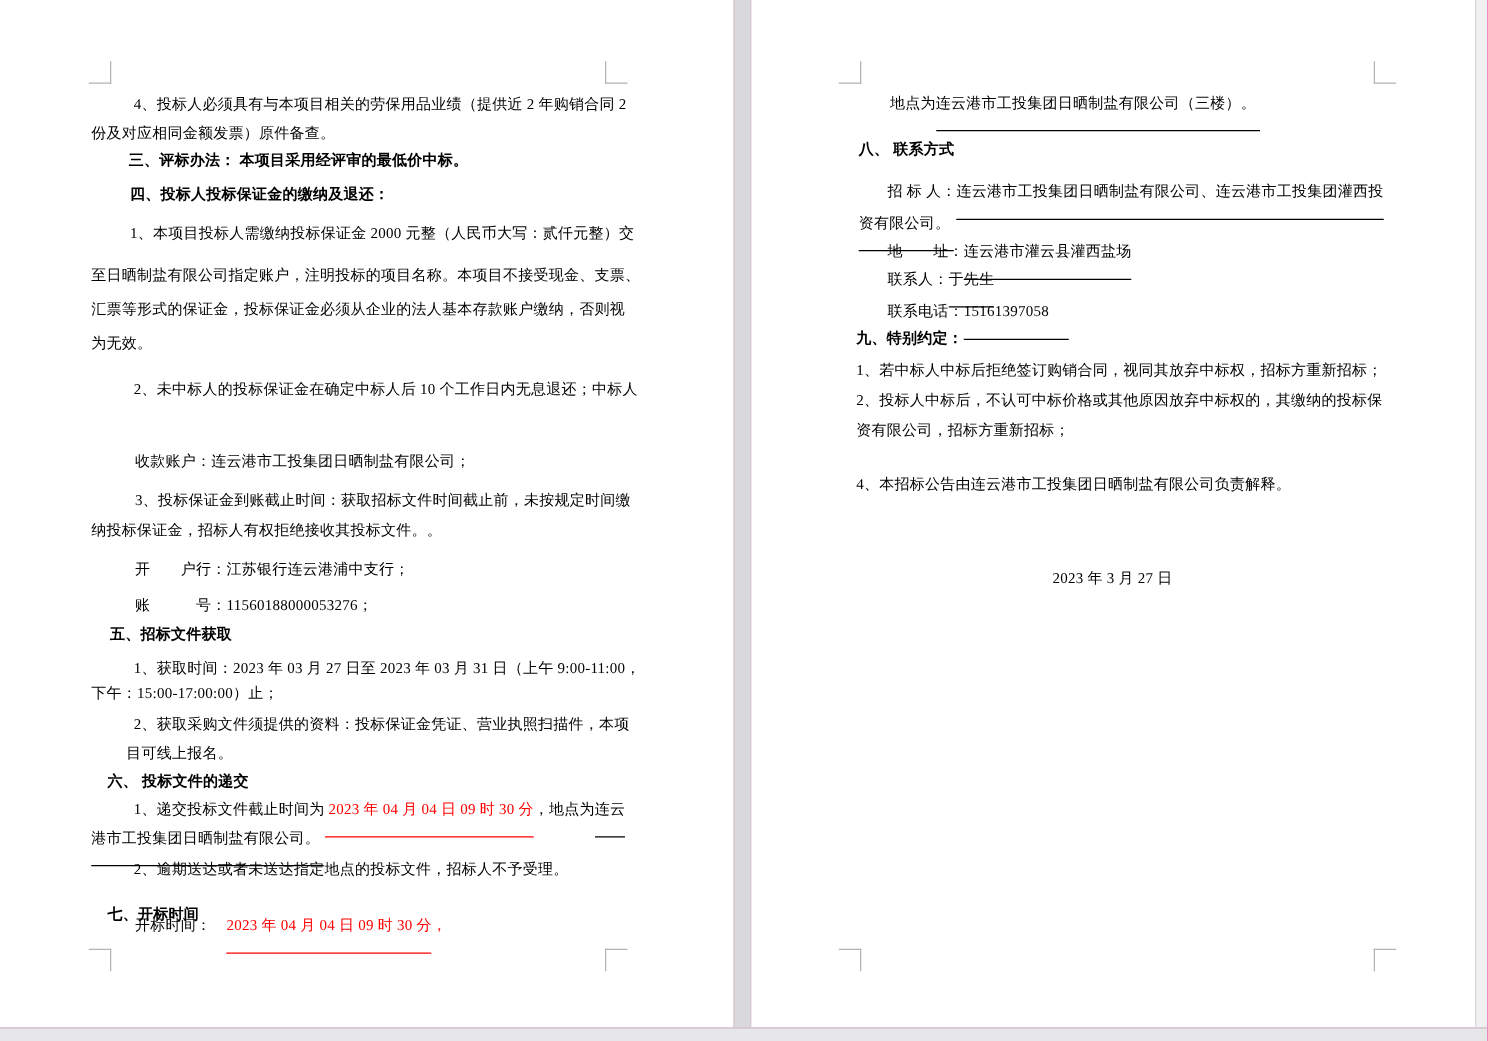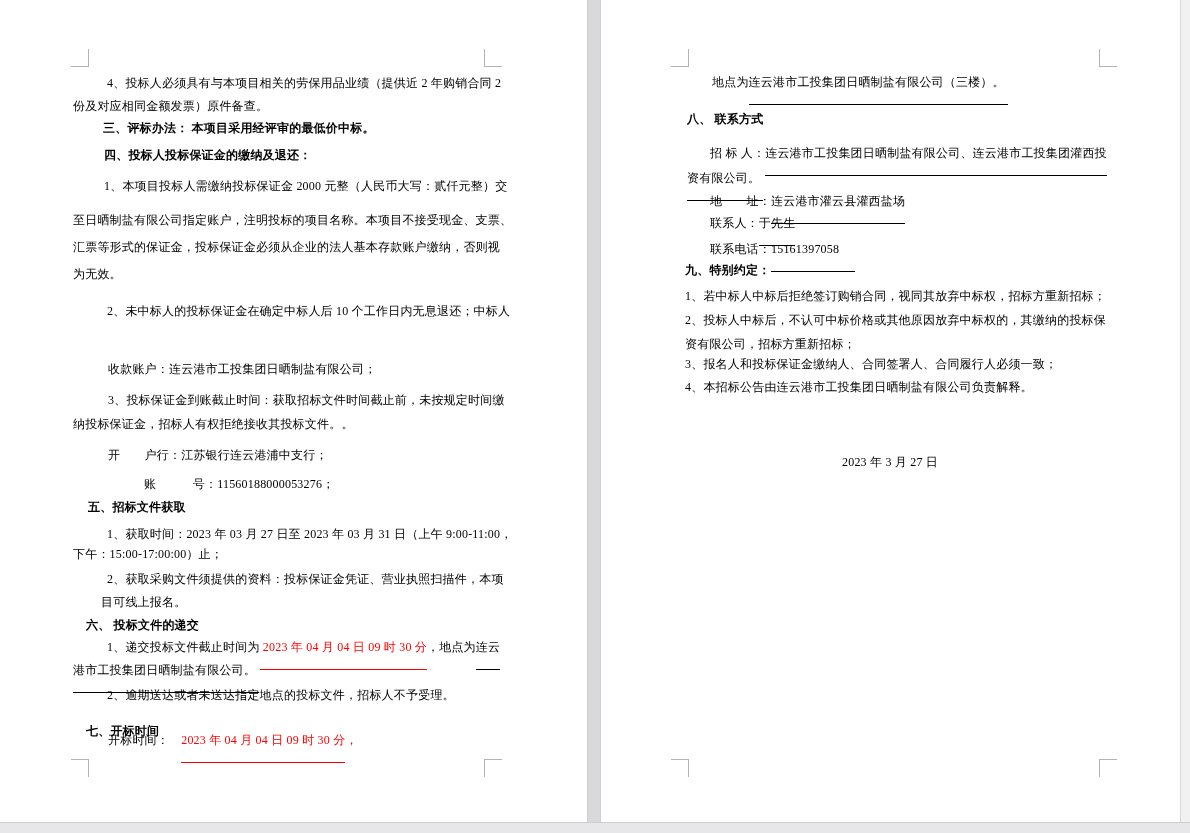--- a/index.html
+++ b/index.html
@@ -62,21 +62,21 @@
       <div class="line" style="left: 104px; top: 148px;"><span class="b">四、投标人投标保证金的缴纳及退还：</span></div>
       <div class="line" style="left: 104px; top: 179px;"><span>1、本项目投标人需缴纳投标保证金 2000 元整（人民币大写：贰仟元整）交</span></div>
       <div class="line" style="left: 73px; top: 213px;"><span>至日晒制盐有限公司指定账户，注明投标的项目名称。本项目不接受现金、支票、</span></div>
       <div class="line" style="left: 73px; top: 240px;"><span>汇票等形式的保证金，投标保证金必须从企业的法人基本存款账户缴纳，否则视</span></div>
       <div class="line" style="left: 73px; top: 267px;"><span>为无效。</span></div>
       <div class="line" style="left: 107px; top: 304px;"><span>2、未中标人的投标保证金在确定中标人后 10 个工作日内无息退还；中标人</span></div>
       <div class="line" style="left: 108px; top: 362px;"><span>收款账户：连云港市工投集团日晒制盐有限公司；</span></div>
       <div class="line" style="left: 108px; top: 393px;"><span>3、投标保证金到账截止时间：获取招标文件时间截止前，未按规定时间缴</span></div>
       <div class="line" style="left: 73px; top: 417px;"><span>纳投标保证金，招标人有权拒绝接收其投标文件。。</span></div>
       <div class="line" style="left: 108px; top: 448px;"><span>开　　户行：江苏银行连云港浦中支行；</span></div>
-      <div class="line" style="left: 108px; top: 477px; margin-left: 36px;"><span>账　　　号：</span><span>11560188000053276；</span></div>
+      <div class="line" style="left: 108px; top: 477px;"><span>账　　　号：</span><span>11560188000053276；</span></div>
       <div class="line" style="left: 88px; top: 500px;"><span class="b">五、招标文件获取</span></div>
       <div class="line" style="left: 107px; top: 527px;"><span>1、获取时间：2023 年 03 月 27 日至 2023 年 03 月 31 日（上午 9:00-11:00，</span></div>
       <div class="line" style="left: 73px; top: 547px;"><span>下午：15:00-17:00:00）止；</span></div>
       <div class="line" style="left: 107px; top: 572px;"><span>2、获取采购文件须提供的资料：投标保证金凭证、营业执照扫描件，本项</span></div>
       <div class="line" style="left: 73px; top: 595px; margin-left: 28px;"><span>目可线上报名。</span></div>
       <div class="line" style="left: 86px; top: 618px;"><span class="b">六、 投标文件的递交</span></div>
       <div class="line" style="left: 107px; top: 640px;"><span>1、递交投标文件截止时间为</span><span class="r u"> 2023 年 04 月 04 日 09 时 30 分</span><span>，地点为</span><span class="u">连云</span></div>
       <div class="line" style="left: 73px; top: 663px;"><span class="u">港市工投集团日晒制盐有限公司。 </span></div>
       <div class="line" style="left: 107px; top: 688px;"><span>2、逾期送达或者未送达指定地点的投标文件，招标人不予受理。</span></div>
       <div class="line" style="left: 86px; top: 710px; margin-top: 14px;"><span class="b">七、开标时间</span></div>
@@ -94,21 +94,20 @@
       <div class="line" style="left: 86px; top: 112px;"><span class="b">八、 联系方式</span></div>
       <div class="line" style="left: 109px; top: 146px;"><span>招 标 人：</span><span class="u">连云港市工投集团日晒制盐有限公司、连云港市工投集团灌西投</span></div>
       <div class="line" style="left: 86px; top: 171px;"><span class="u">资有限公司。 </span></div>
       <div class="line" style="left: 109px; top: 194px;"><span>地　　址：</span><span class="u">连云港市灌云县灌西盐场</span></div>
       <div class="line" style="left: 109px; top: 216px;"><span>联系人：</span><span class="u">于先生</span></div>
       <div class="line" style="left: 109px; top: 242px;"><span>联系电话：</span><span class="u">15161397058　 </span></div>
       <div class="line" style="left: 84px; top: 263px;"><span class="b">九、特别约定：</span></div>
       <div class="line" style="left: 84px; top: 289px;"><span>1、若中标人中标后拒绝签订购销合同，视同其放弃中标权，招标方重新招标；</span></div>
       <div class="line" style="left: 84px; top: 313px;"><span>2、投标人中标后，不认可中标价格或其他原因放弃中标权的，其缴纳的投标保</span></div>
       <div class="line" style="left: 84px; top: 337px;"><span>资有限公司，招标方重新招标；</span></div>
-      <div class="line" style="left: 84px; top: 357px;"><span>3、报名人和投标保证金缴纳人、合同签署人、合同履行人必须一致；</span></div>
       <div class="line" style="left: 84px; top: 380px;"><span>4、本招标公告由连云港市工投集团日晒制盐有限公司负责解释。</span></div>
       <div class="line" style="left: 241px; top: 455px;"><span>2023 年 3 月 27 日</span></div>
     </div>
 
   <div class="vscroll"></div>
   <div class="bottombar"></div>
 
 </div>
 
 </body></html>

